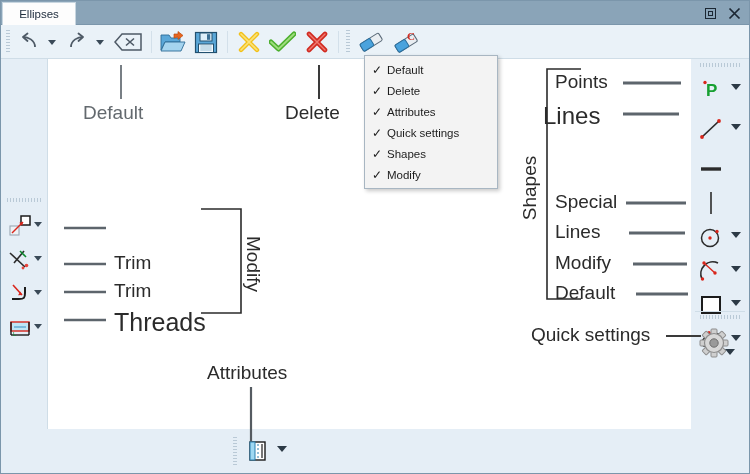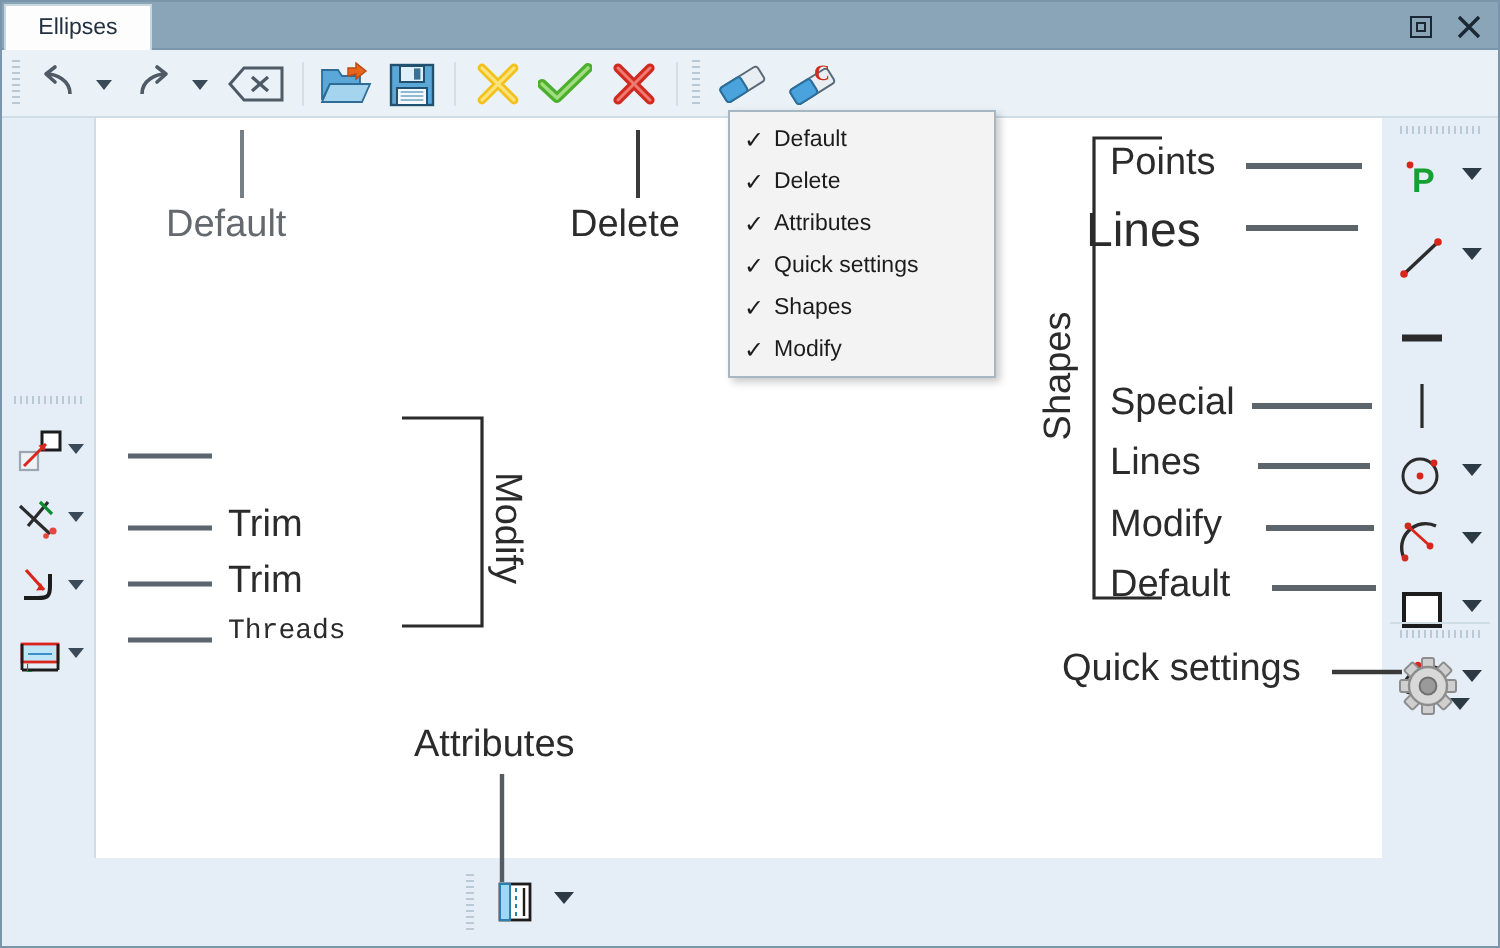--- a/index.html
+++ b/index.html
@@ -515,21 +515,21 @@
   <div class="anno" style="left:206px; top:361px; font-size:19px;">Attributes</div>
 
   <div class="anno" style="left:530px; top:323px; font-size:19px;">Quick settings</div>
 
   <div class="anno vert" style="left:224px; top:252px; font-size:19px; transform:rotate(90deg);">Modify</div>
 
   <div class="anno vert" style="left:497px; top:176px; font-size:19px; transform:rotate(-90deg);">Shapes</div>
 
   <div class="anno" style="left:113px; top:251px; font-size:19px;">Trim</div>
   <div class="anno" style="left:113px; top:279px; font-size:19px;">Trim</div>
-  <div class="anno" style="left:113px; top:307px; font-size:14px;font-family:Liberation Mono, monospace;">Threads</div>
+  <div class="anno" style="left:113px; top:307px; font-size:25px;">Threads</div>
 
   <div class="anno" style="left:554px; top:70px; font-size:19px;">Points</div>
   <div class="anno" style="left:542px; top:101px; font-size:24px;">Lines</div>
   <div class="anno" style="left:554px; top:190px; font-size:19px;">Special</div>
   <div class="anno" style="left:554px; top:220px; font-size:19px;">Lines</div>
   <div class="anno" style="left:554px; top:251px; font-size:19px;">Modify</div>
   <div class="anno" style="left:554px; top:281px; font-size:19px;">Default</div>
 
   <div id="menu">
     <div class="mitem">

